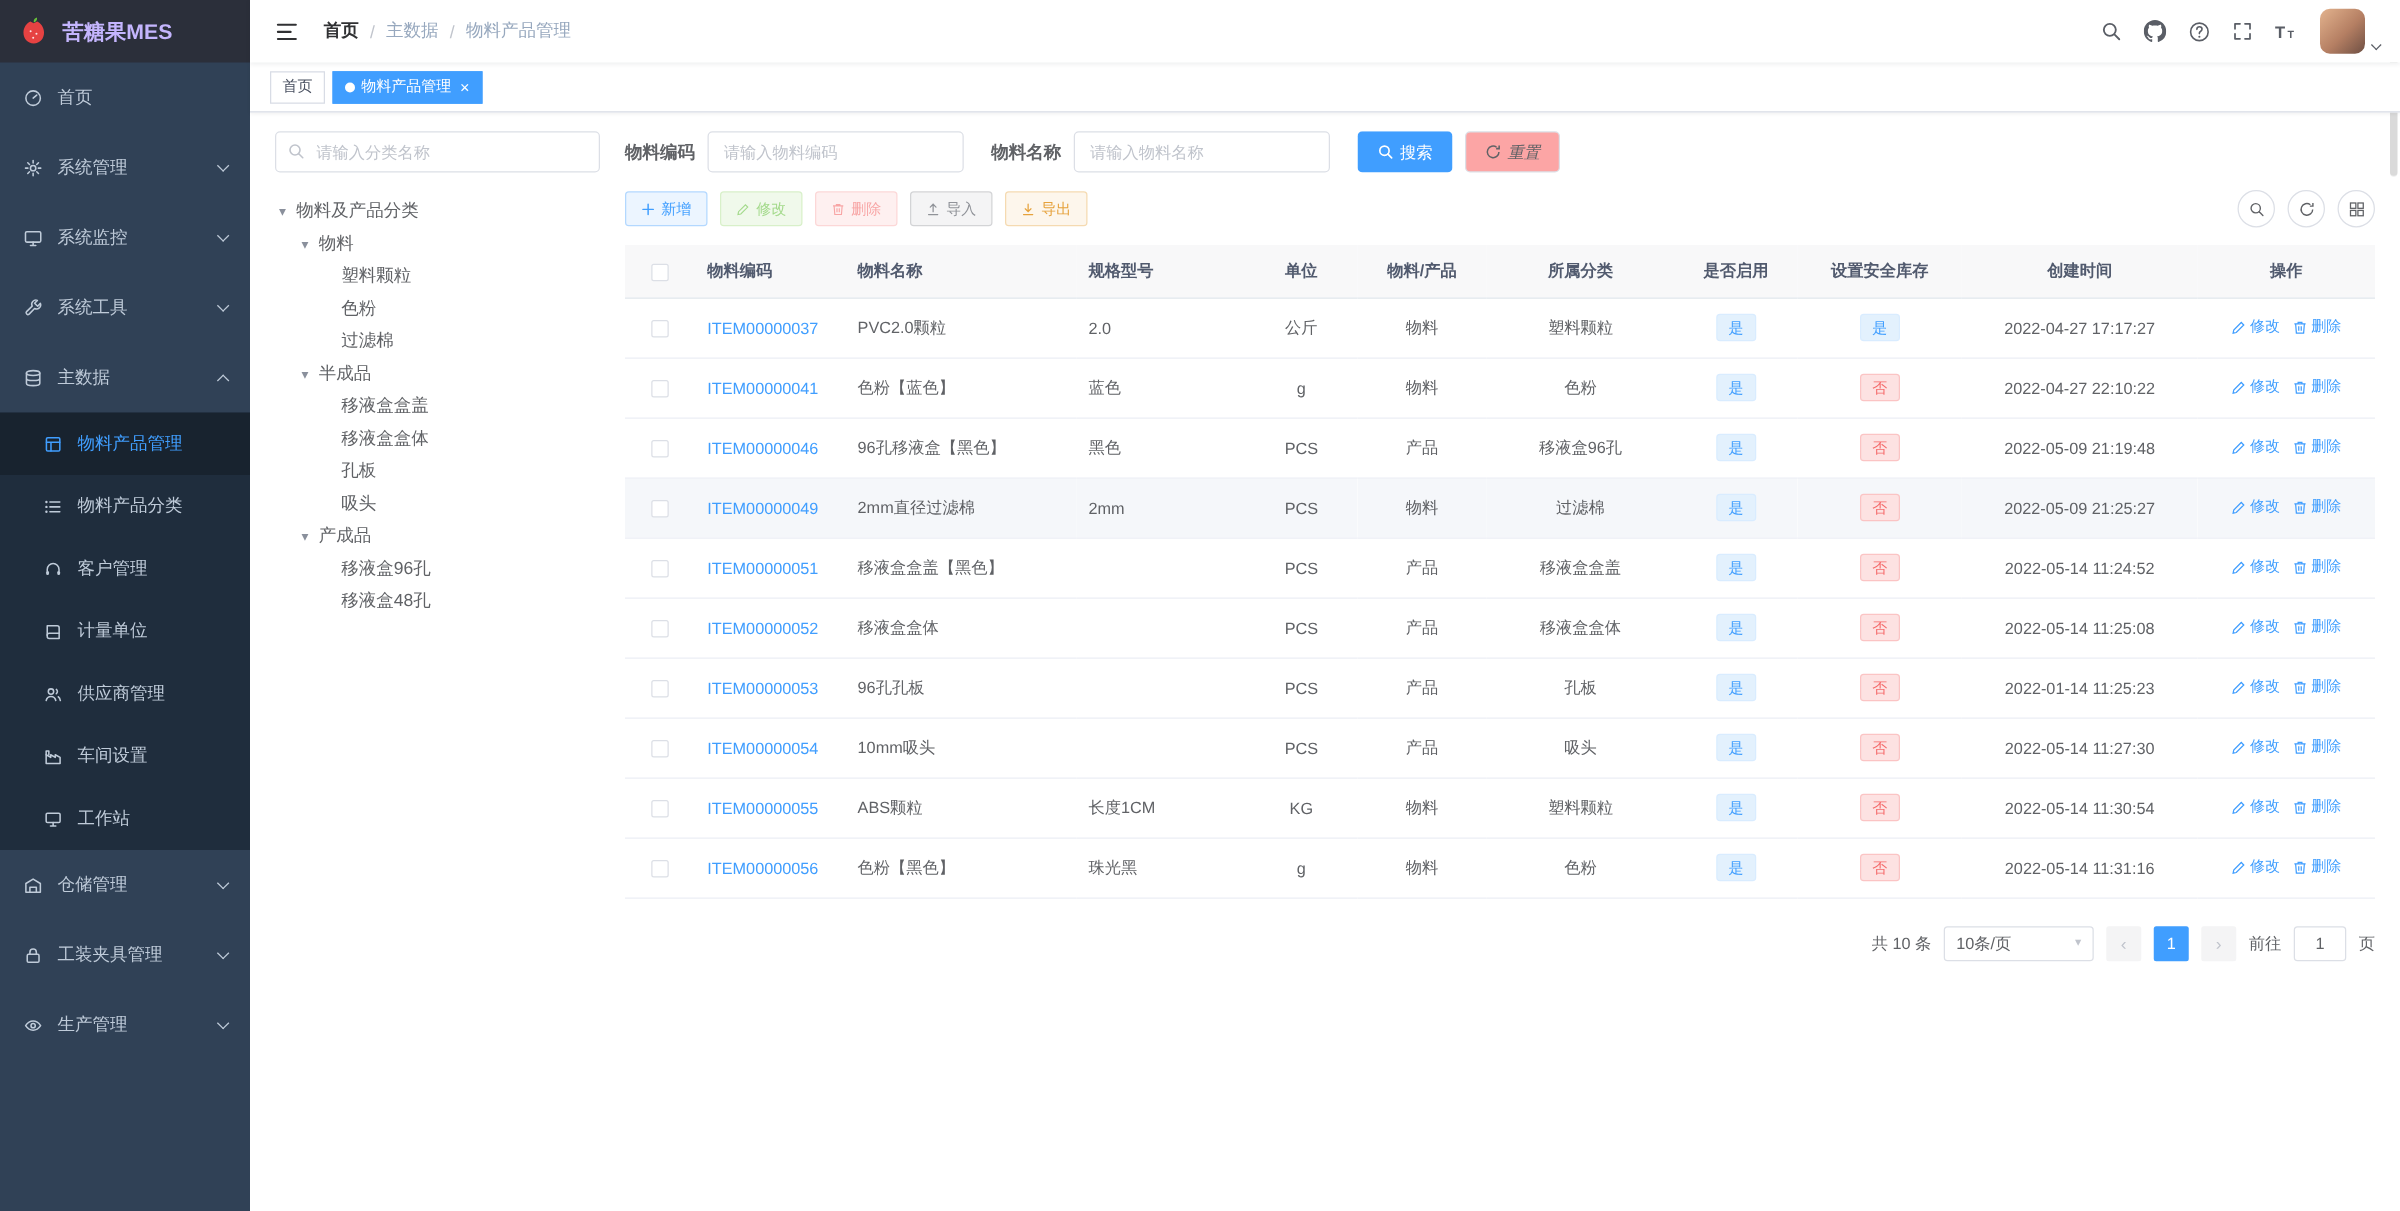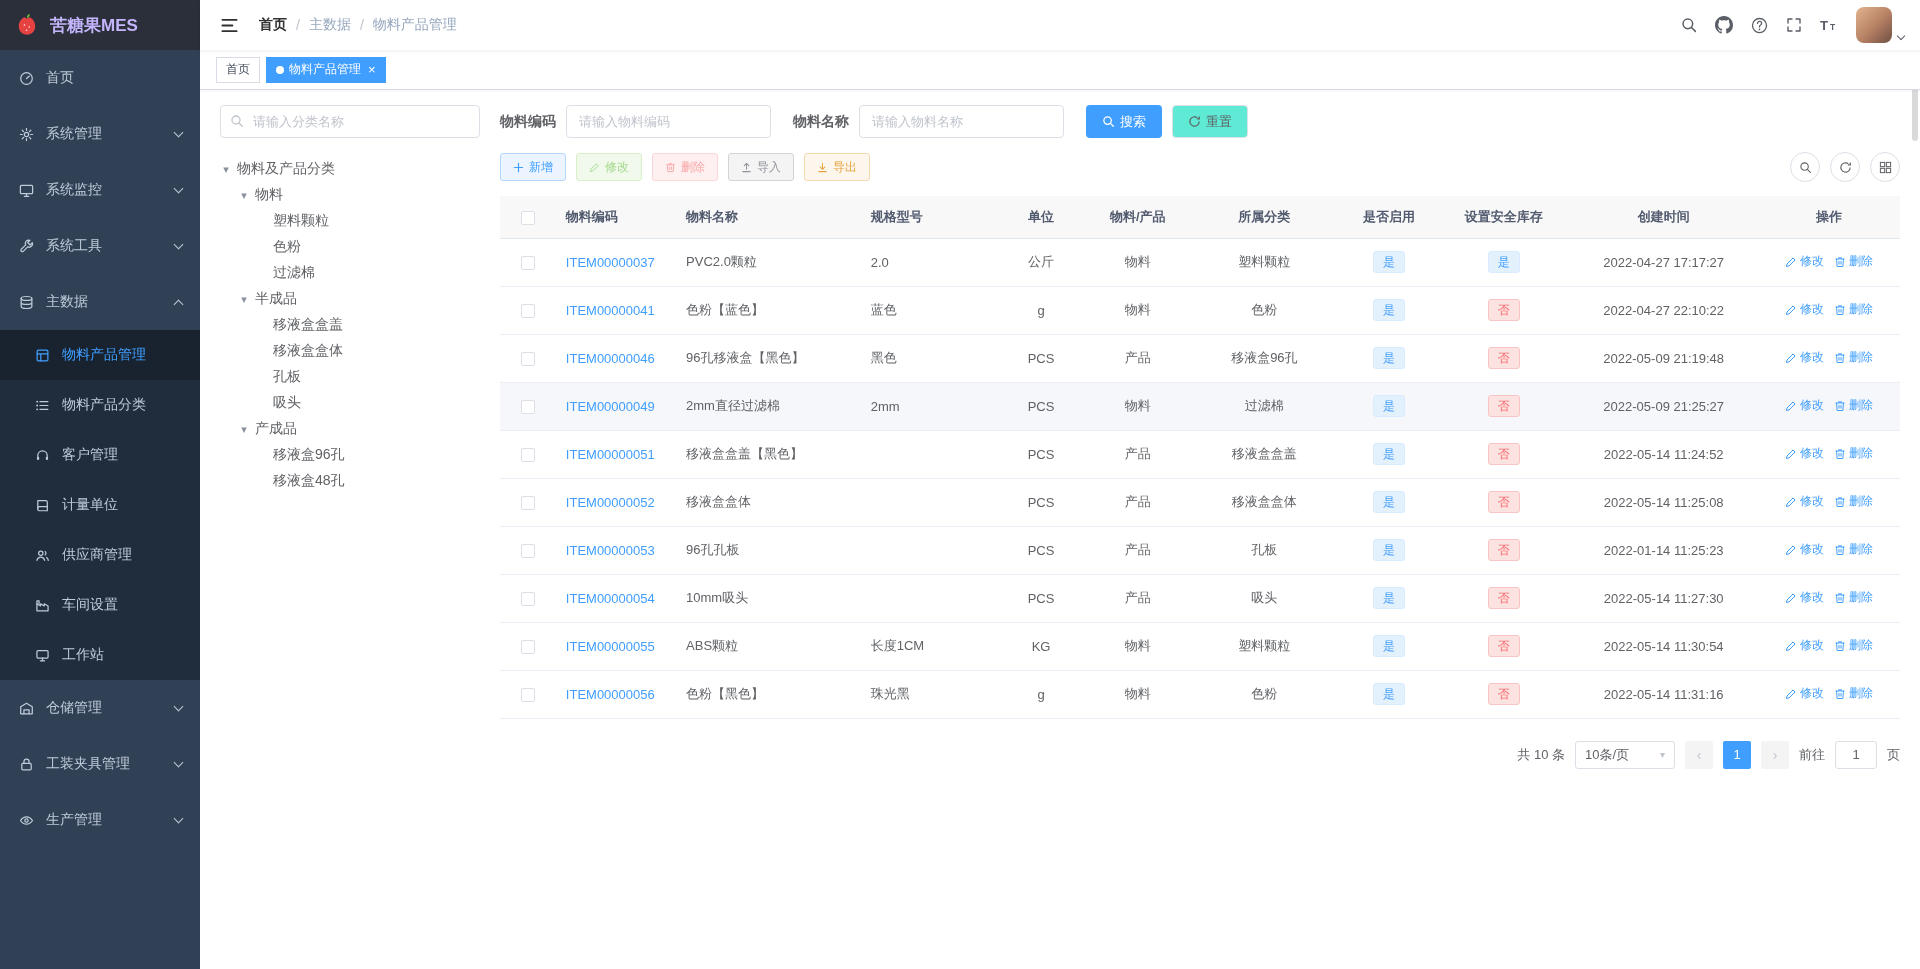--- a/index.html
+++ b/index.html
@@ -57,21 +57,21 @@
 
   
   .right-col { flex:1; min-width:0; display:flex; flex-direction:column; }
   .filter-row { display:flex; align-items:center; }
   .f-label { font-weight:700; color:#606266; margin-right:10px; white-space:nowrap; }
   .f-label.second { margin-left:22px; }
   .f-input { width:205px; height:33px; border:1px solid #dcdfe6; border-radius:4px; padding:0 12px; font-size:13px; color:#606266; outline:none; font-family:inherit; }
   .f-input::placeholder { color:#c0c4cc; }
   .btn { display:inline-flex; align-items:center; gap:5px; height:33px; padding:0 15px; border-radius:4px; font-size:13px; cursor:pointer; border:1px solid transparent; font-family:inherit; }
   .btn-primary { background:#409eff; color:#fff; margin-left:22px; }
-  .btn-plain { background:#5eead4; border-color:#dcdfe6; color:#606266; margin-left:10px; }
+  .btn-plain { background:#fca5a5; border-color:#dcdfe6; color:#606266; margin-left:10px;font-style:italic; }
 
   .toolbar-row { margin-top:14px; display:flex; align-items:center; gap:10px; }
   .tb-btn { display:inline-flex; align-items:center; gap:5px; height:28px; padding:0 12px; border-radius:3px; font-size:12px; cursor:pointer; border:1px solid; font-family:inherit; }
   .tb-add { color:#409eff; background:#ecf5ff; border-color:#b3d8ff; }
   .tb-edit { color:#a4da8c; background:#f0f9eb; border-color:#d8f0c9; cursor:not-allowed; }
   .tb-del { color:#f8a5a5; background:#fef0f0; border-color:#fcd7d7; cursor:not-allowed; }
   .tb-imp { color:#909399; background:#f4f4f5; border-color:#d3d4d6; }
   .tb-exp { color:#e6a23c; background:#fdf6ec; border-color:#f5dab1; }
   .tool-circles { margin-left:auto; display:flex; gap:10px; }
   .circle-btn { width:30px; height:30px; border-radius:50%; border:1px solid #dcdfe6; background:#fff; display:flex; align-items:center; justify-content:center; color:#606266; cursor:pointer; }
@@ -85,21 +85,21 @@
   .ac { text-align:center; }
   .checkbox { display:inline-block; width:14px; height:14px; border:1px solid #dcdfe6; border-radius:2px; background:#fff; vertical-align:middle; cursor:pointer; }
   .code-link { color:#409eff; cursor:pointer; }
   .badge { display:inline-block; height:22px; line-height:20px; padding:0 9px; border-radius:3px; font-size:12px; border:1px solid transparent; }
   .b-blue { background:#e3f1fd; color:#409eff; border-color:#d9ecff; }
   .b-red  { background:#fde2e2; color:#f56c6c; border-color:#fbc4c4; }
   .ops a { color:#409eff; font-size:12px; margin:0 5px; display:inline-flex; align-items:center; gap:3px; cursor:pointer; text-decoration:none; }
 
   
   .pagination { margin-top:22px; display:flex; align-items:center; justify-content:flex-end; gap:10px; font-size:13px; color:#606266; }
-  .size-select { width:100px; height:28px; border:1px solid #dcdfe6; border-radius:3px; display:flex; align-items:center; justify-content:space-between; padding:0 9px; cursor:pointer; background:#fff; }
+  .size-select { width:120px; height:28px; border:1px solid #dcdfe6; border-radius:3px; display:flex; align-items:center; justify-content:space-between; padding:0 9px; cursor:pointer; background:#fff; }
   .size-select .caret { font-size:10px; color:#c0c4cc; }
   .page-btn { min-width:28px; height:28px; border-radius:2px; background:#f4f4f5; color:#c0c4cc; display:flex; align-items:center; justify-content:center; font-size:14px; cursor:pointer; }
   .page-num { min-width:28px; height:28px; border-radius:2px; display:flex; align-items:center; justify-content:center; cursor:pointer; }
   .page-num.active { background:#409eff; color:#fff; }
   .goto-input { width:42px; height:28px; border:1px solid #dcdfe6; border-radius:3px; text-align:center; font-size:13px; color:#606266; outline:none; font-family:inherit; }
 
   .scroll-thumb { position:fixed; right:2px; top:46px; width:6px; height:95px; border-radius:3px; background:#cdcdcd; opacity:.75; }
 
   svg { display:block; }
 </style>

